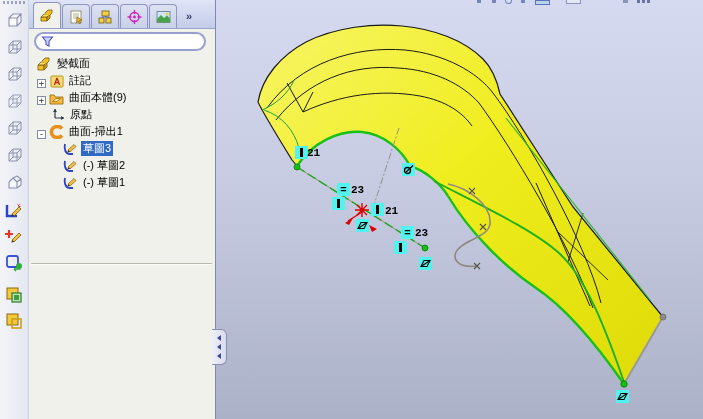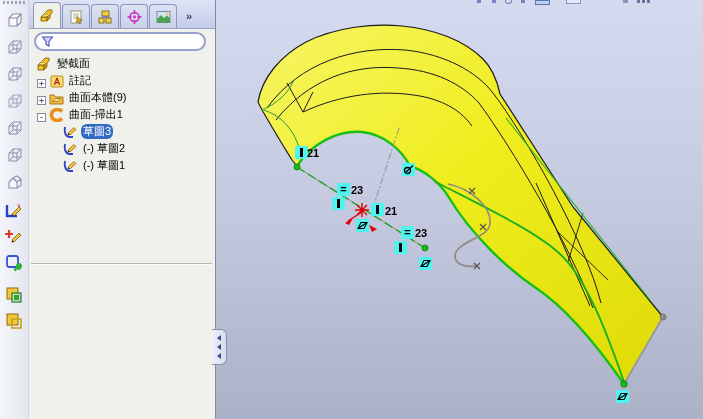--- a/index.html
+++ b/index.html
@@ -28,21 +28,21 @@
   #tab-overflow { margin-left:8px; margin-bottom:6px; color:#39406b; font-weight:bold;
     font-size:11px; }
   #filter-row { position:absolute; left:5px; top:32px; width:172px; height:19px;
     background:#fff; border:2px solid #98a1cd; border-radius:10px;
     display:flex; align-items:center; padding-left:5px; }
 
   #tree { position:absolute; left:0; top:54px; width:100%; }
   .trow { position:relative; height:17px; display:flex; align-items:flex-end;
     font-size:11px; color:#000; white-space:nowrap; }
   .trow .lbl { padding:0 2px; }
-  .trow .lbl.sel { background:#316ac5; color:#fff;border-radius:6px; }
+  .trow .lbl.sel { background:#316ac5; color:#fff; }
   .expbox { width:9px; height:9px; border:1px solid #848ba8; background:#fff;
     font-size:9px; line-height:7px; text-align:center; color:#333;
     margin-right:3px; flex:none; font-family:"DejaVu Sans Mono",monospace; }
   .ticon { width:15px; height:14px; margin-right:3px; flex:none; display:flex;
     align-items:center; justify-content:center; }
   #tree-divider { position:absolute; left:2px; top:263px; width:181px; height:0;
     border-top:1px solid #b9b9ae; border-bottom:1px solid #fdfdf8; }
 
   
   #splitter-handle { position:absolute; left:183px; top:329px; width:15px; height:36px;
@@ -57,21 +57,21 @@
     background:linear-gradient(180deg,#d6daf0 0%,#c6cbe2 45%,#abb1c6 100%); }
   #model-svg { position:absolute; left:0; top:0; }
 
   .frag { position:absolute; top:0; }
 
   .callout { position:absolute; width:13px; height:13px; background:#52f2ef;
     display:flex; align-items:center; justify-content:center; z-index:3; }
   .vbar { width:3px; height:9px; background:#000; }
   .eqg  { font-size:11px; font-weight:bold; color:#000; line-height:9px; }
   .dimlabel { position:absolute; font-size:11px; font-weight:bold; color:#000;
-    z-index:3; font-family:Liberation Sans, sans-serif; }
+    z-index:3; font-family:Liberation Mono, monospace; }
 </style>
 </head>
 <body>
 
 <div id="stage">
 
   <div id="left-toolbar">
     <div class="grip"></div>
 
     <div class="ltb-icon" style="top:10px">
@@ -229,20 +229,30 @@
               <path d="M3.5 9.5 L7 6.5 L11.5 6.5 L8 9.5 Z" fill="#ffe9a8" stroke="#9a7010" stroke-width="0.8"></path>
             </svg>
         </span>
         <span class="lbl">曲面本體(9)</span>
       </div>
 
 
 
 
 
+      <div class="trow" style="padding-left:21px">
+        <span class="ticon">
+          <svg width="14" height="14" viewBox="0 0 14 14">
+              <path d="M4 1 v9 M4 10 h9" stroke="#303848" stroke-width="1.2" fill="none"></path>
+              <path d="M4 1 l-2 3 h4 Z" fill="#303848"></path>
+              <path d="M13 10 l-3 -2 v4 Z" fill="#303848"></path>
+            </svg>
+        </span>
+        <span class="lbl">原點</span>
+      </div>
 
       <div class="trow" style="padding-left:8px">
         <span class="expbox">-</span>
         <span class="ticon">
           <svg width="15" height="14" viewBox="0 0 15 14">
               <path d="M13 3.5 A6 5.5 0 1 0 13 10.5" fill="none" stroke="#e8901a" stroke-width="3.6"></path>
             </svg>
         </span>
         <span class="lbl">曲面-掃出1</span>
       </div>

